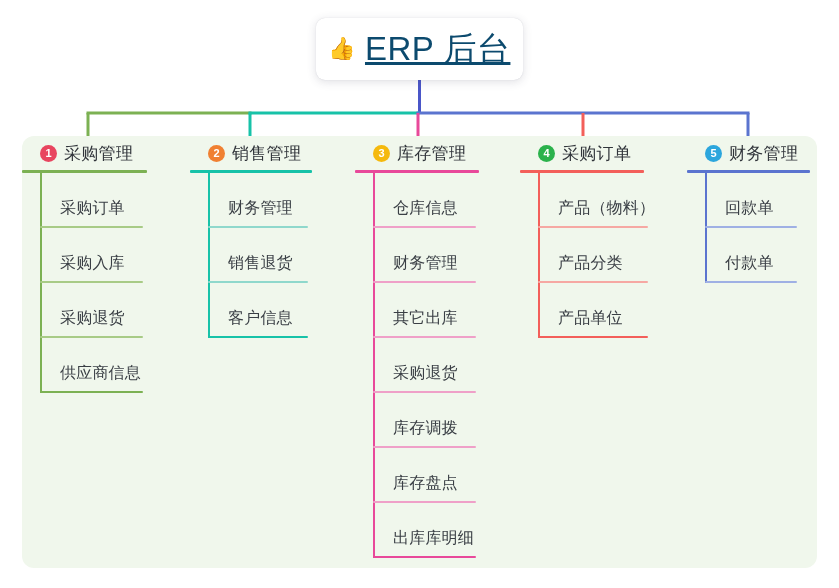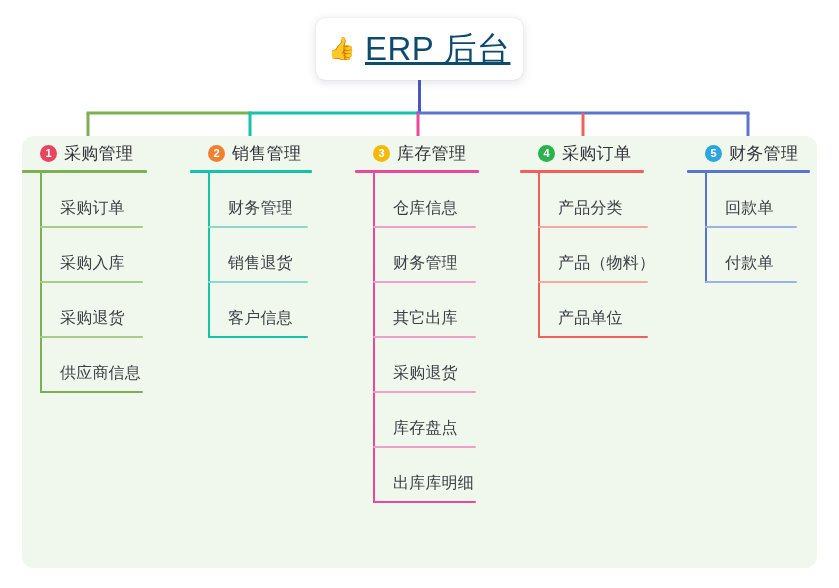--- a/index.html
+++ b/index.html
@@ -237,46 +237,50 @@
           </div>
           <div class="item">
             <span class="item-label">其它出库</span>
             <div class="item-rule" style="background: rgb(239, 160, 200); width: 103px;"></div>
           </div>
           <div class="item">
             <span class="item-label">采购退货</span>
             <div class="item-rule" style="background: rgb(239, 160, 200); width: 103px;"></div>
           </div>
           <div class="item">
+            <span class="item-label">库存调拨</span>
+            <div class="item-rule" style="background: rgb(239, 160, 200); width: 103px;"></div>
+          </div>
+          <div class="item">
             <span class="item-label">库存盘点</span>
             <div class="item-rule" style="background: rgb(239, 160, 200); width: 103px;"></div>
           </div>
           <div class="item">
             <span class="item-label">出库库明细</span>
             <div class="item-rule" style="background: rgb(232, 73, 154); width: 103px;"></div>
           </div>
         </div>
       </div>
       <div class="column" style="left: 520px; width: 170px;">
         <div class="col-head">
           <span class="badge" style="background: rgb(43, 178, 76);">4</span>
           <span class="col-title">采购订单</span>
         </div>
         <div class="head-rule" style="background: rgb(243, 95, 90); width: 124px;"></div>
         <div class="items">
           <div class="spine" style="background: rgb(243, 95, 90);"></div>
           <div class="item">
+            <span class="item-label">产品（物料）</span>
+            <div class="item-rule" style="background: rgb(246, 168, 163); width: 110px;"></div>
+          </div>
+          <div class="item">
             <span class="item-label">产品分类</span>
             <div class="item-rule" style="background: rgb(246, 168, 163); width: 110px;"></div>
           </div>
           <div class="item">
-            <span class="item-label">产品（物料）</span>
-            <div class="item-rule" style="background: rgb(246, 168, 163); width: 110px;"></div>
-          </div>
-          <div class="item">
             <span class="item-label">产品单位</span>
             <div class="item-rule" style="background: rgb(243, 95, 90); width: 110px;"></div>
           </div>
         </div>
       </div>
       <div class="column" style="left: 687px; width: 150px;">
         <div class="col-head">
           <span class="badge" style="background: rgb(44, 166, 221);">5</span>
           <span class="col-title">财务管理</span>
         </div>

